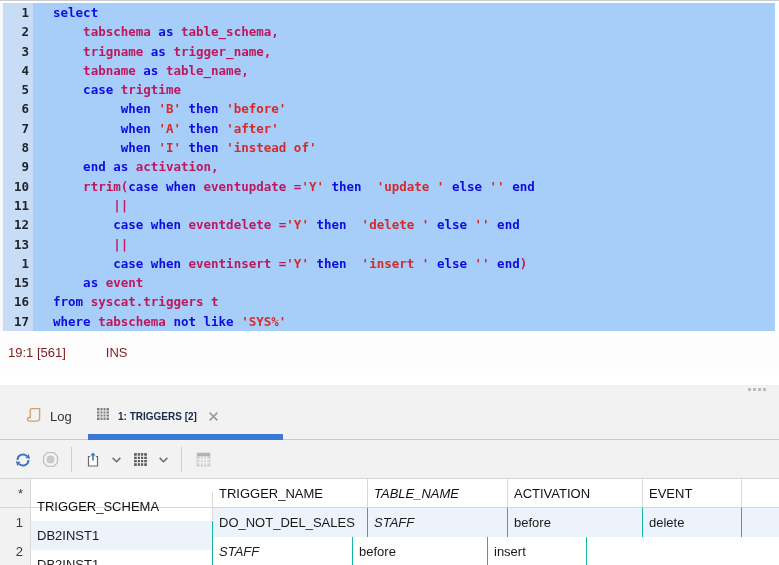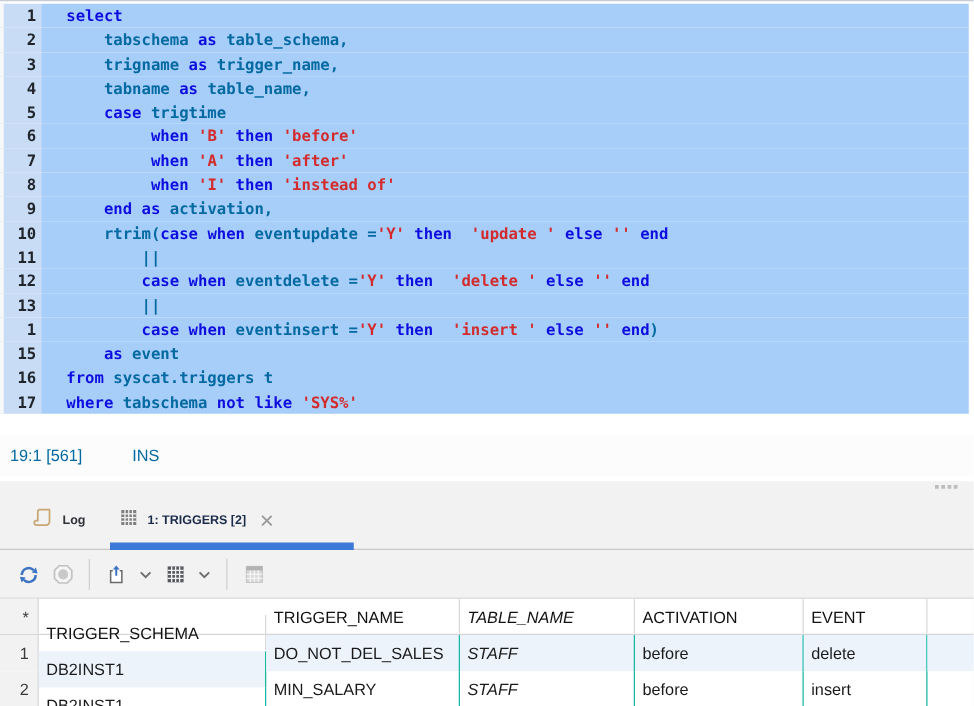--- a/index.html
+++ b/index.html
@@ -7,38 +7,38 @@
   .screen{position:relative;width:779px;height:565px;background:#fff;}
 
   
   .editor{position:absolute;top:0;left:0;width:779px;height:352px;background:#fff;border-top:1px solid #C6CBD4;box-sizing:border-box;}
   .lines{position:absolute;top:2px;left:0;width:775px;}
   .line{display:flex;height:19.3px;line-height:19.3px;font-family:"DejaVu Sans Mono",monospace;font-size:12.5px;font-weight:600;}
   .ln{flex:none;width:26px;padding-right:4px;border-left:3px solid #F7F8FA;background:#C8DCF6;color:#20242B;text-align:right;}
   .codeseg{flex:1;background:#A7CDF9;white-space:pre;padding-left:20px;color:#000;}
   .tk-k{color:#0D0DE0;font-weight:700;}
   .tk-s{color:#D32B2B;}
-  .tk-p{color:#0369a1;text-align:right;}
+  .tk-p{color:#be185d;text-align:right;}
   .caret{position:absolute;left:34px;top:350px;width:5px;height:4px;background:#15151b;}
 
   
-  .status-strip{position:absolute;top:348px;left:0;width:779px;height:33px;background:#FCFCFC;display:flex;align-items:center;font-size:13px;color:#0369a1;}
+  .status-strip{position:absolute;top:336px;left:0;width:779px;height:33px;background:#FCFCFC;display:flex;align-items:center;font-size:13px;color:#7f1d1d;}
   .status-pos{margin-left:8px;}
   .status-mode{margin-left:40px;}
 
   
   .toolwindow{position:absolute;top:385px;left:0;width:779px;height:180px;background:#F2F2F2;}
   .dots{position:absolute;top:3px;right:13px;display:flex;gap:2px;}
   .dots span{width:3px;height:3px;background:#BDBDBD;display:block;}
 
   .tabbar{position:absolute;top:15px;left:0;width:779px;height:40px;border-bottom:1px solid #C8C8C8;box-sizing:border-box;}
   .tab{position:absolute;top:3px;height:26px;display:flex;align-items:center;gap:7px;cursor:default;}
   .tab-log{left:26px;}
   .tab-results{left:95px;}
-  .tab-label-log{font-size:10px;font-weight:700;color:#30333a;}
+  .tab-label-log{font-size:13px;font-weight:400;color:#30333a;}
   .tab-label-active{font-size:10px;font-weight:700;color:#1A2B4A;}
   .tab-close{margin-left:4px;display:flex;align-items:center;}
   .tab-underline{position:absolute;left:88px;bottom:-1px;width:195px;height:6px;background:#3B78D8;}
 
   .toolbar{position:absolute;top:56px;left:0;width:779px;height:37px;display:flex;align-items:center;padding-left:13px;box-sizing:border-box;gap:7px;}
   .tbtn{display:flex;align-items:center;justify-content:center;width:20px;height:22px;}
   .tsep{width:1px;height:25px;background:#CFCFCF;margin:0 4px;}
   .tchev{width:13px;}
 
   
@@ -245,21 +245,20 @@
           <div class="cell c0">DB2INST1</div>
           <div class="cell c1">DO_NOT_DEL_SALES</div>
           <div class="cell c2">STAFF</div>
           <div class="cell c3">before</div>
           <div class="cell c4">delete</div>
           <div class="cell fill"></div>
         </div>
         <div class="grow">
           <div class="gut">2</div>
           <div class="cell c0">DB2INST1</div>
-          <div class="cell c1">MIN_SALARY</div>
           <div class="cell c2">STAFF</div>
           <div class="cell c3">before</div>
           <div class="cell c4">insert</div>
           <div class="cell fill"></div>
         </div>
       </div>
 
   </div>
 </div>
 

